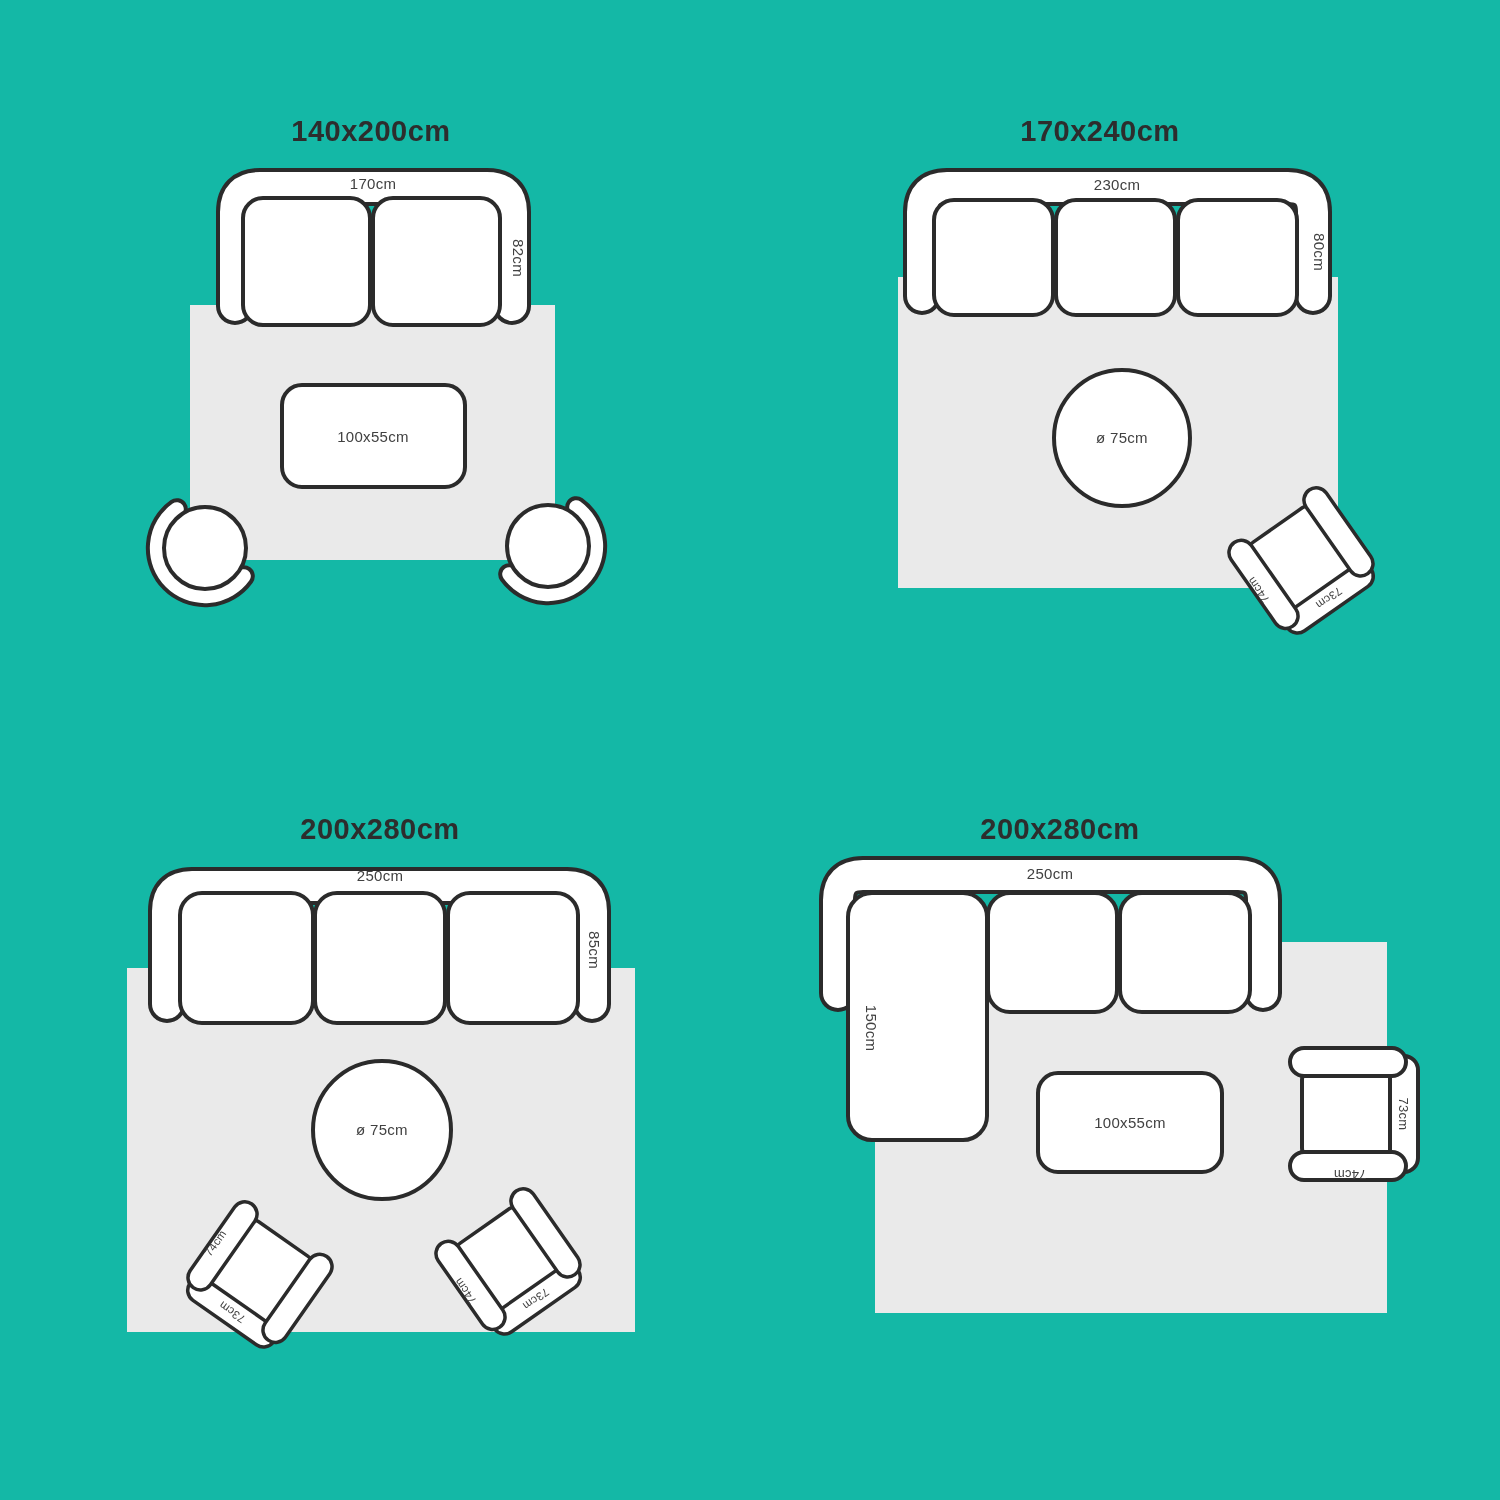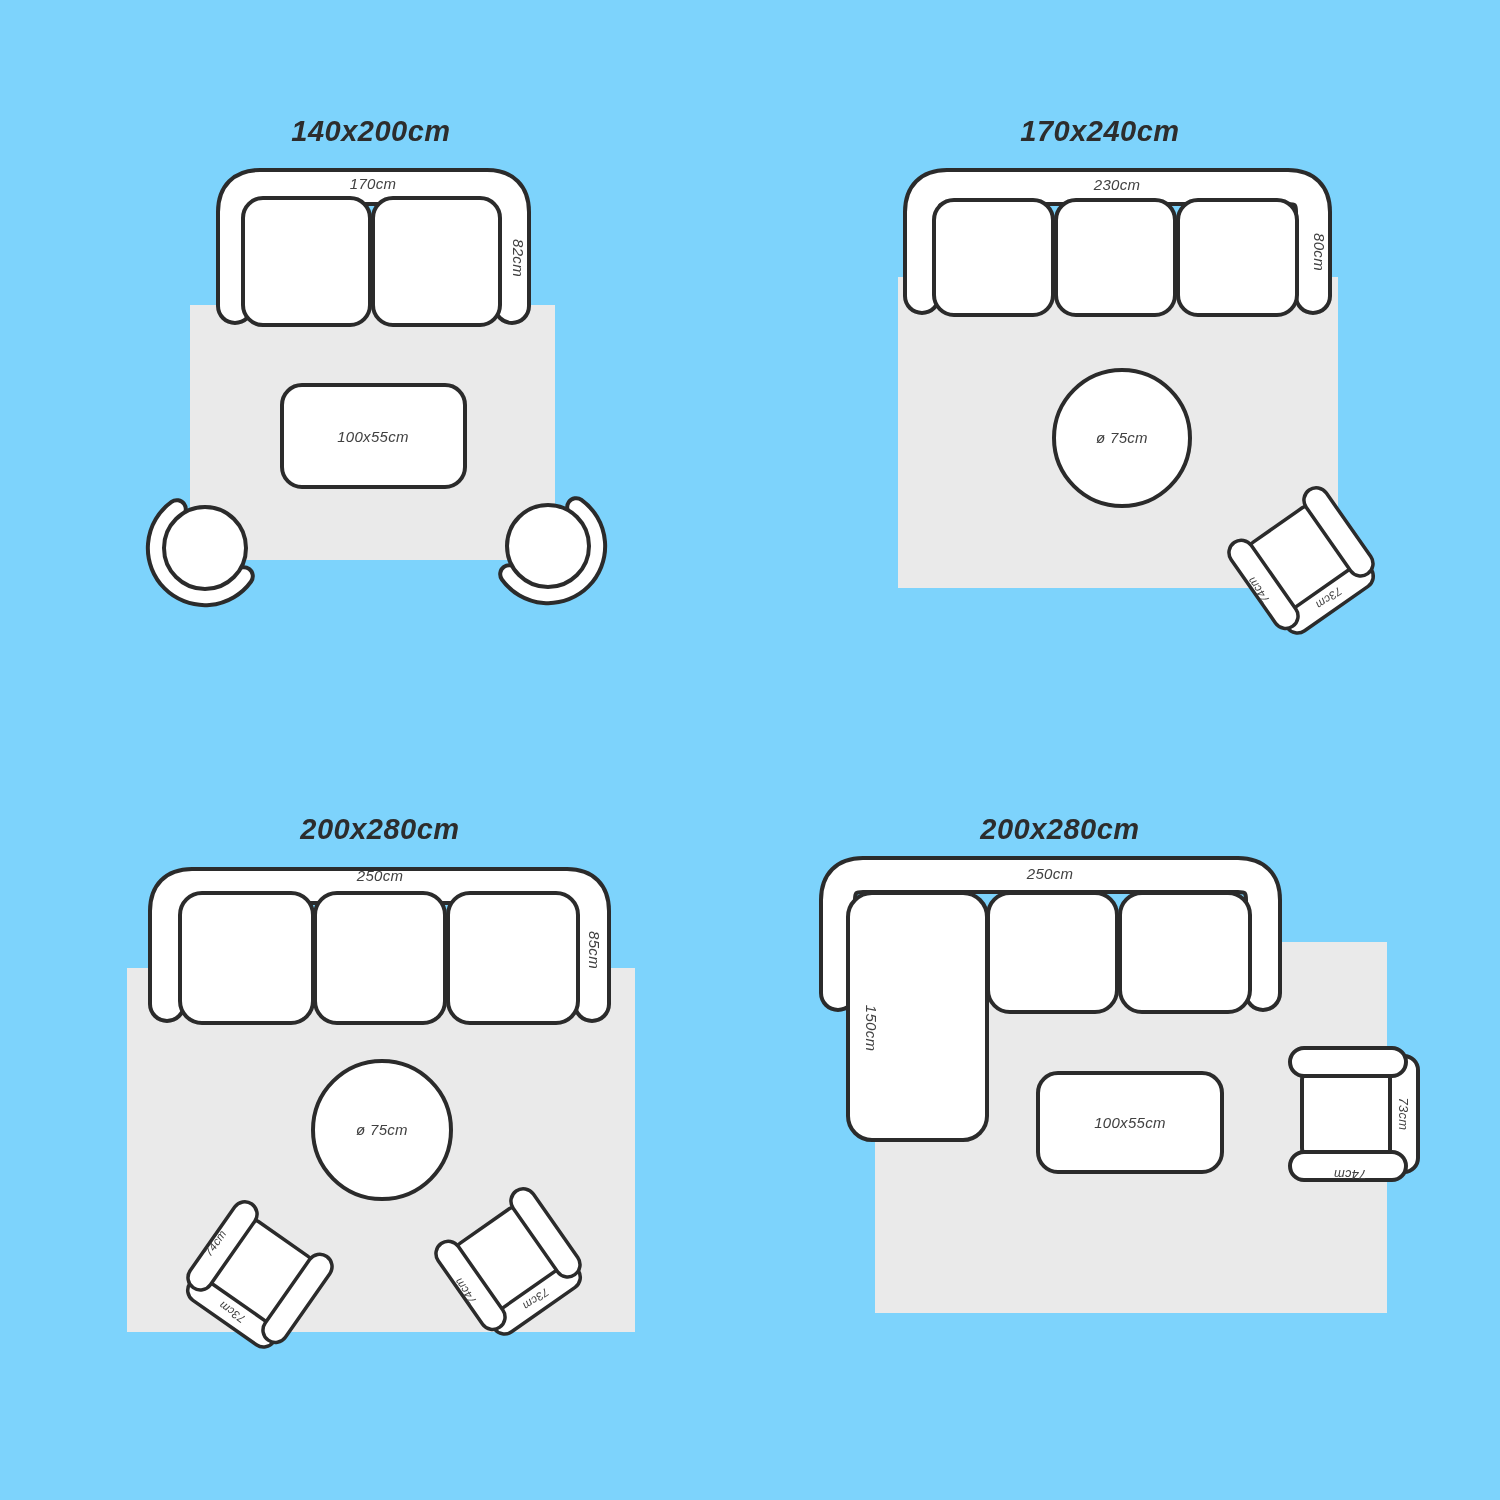--- a/index.html
+++ b/index.html
@@ -1,16 +1,16 @@
 <!DOCTYPE html>
 <html><head>
 <meta charset="utf-8">
 <style>
   html, body { margin: 0; padding: 0; background: #ffffff; }
-  .stage { width: 1500px; height: 1500px; position: relative; background: #7dd3fc; font-style: italic; }
+  .stage { width: 1500px; height: 1500px; position: relative; background: #14b8a6; }
   svg { display: block; }
   .rug { fill: #eaeaea; }
   .furn { fill: #ffffff; stroke: #2b2b2b; stroke-width: 4; }
   .sofa-under { fill: none; stroke: #2b2b2b; stroke-width: 38; stroke-linecap: round; stroke-linejoin: round; }
   .sofa-over  { fill: none; stroke: #ffffff; stroke-width: 30; stroke-linecap: round; stroke-linejoin: round; }
   .arc-under { fill: none; stroke: #2b2b2b; stroke-width: 22; stroke-linecap: round; }
   .arc-over  { fill: none; stroke: #ffffff; stroke-width: 14; stroke-linecap: round; }
   .lbl { font-family: "Liberation Sans", sans-serif; font-size: 15px; fill: #414141; text-anchor: middle; letter-spacing: 0.3px; }
   .lbl-s { font-family: "Liberation Sans", sans-serif; font-size: 13px; fill: #414141; text-anchor: middle; letter-spacing: 0.3px; }
   .title { font-family: "Liberation Sans", sans-serif; font-size: 29px; font-weight: bold; fill: #2d2d2d; text-anchor: middle; letter-spacing: 0.5px; }

